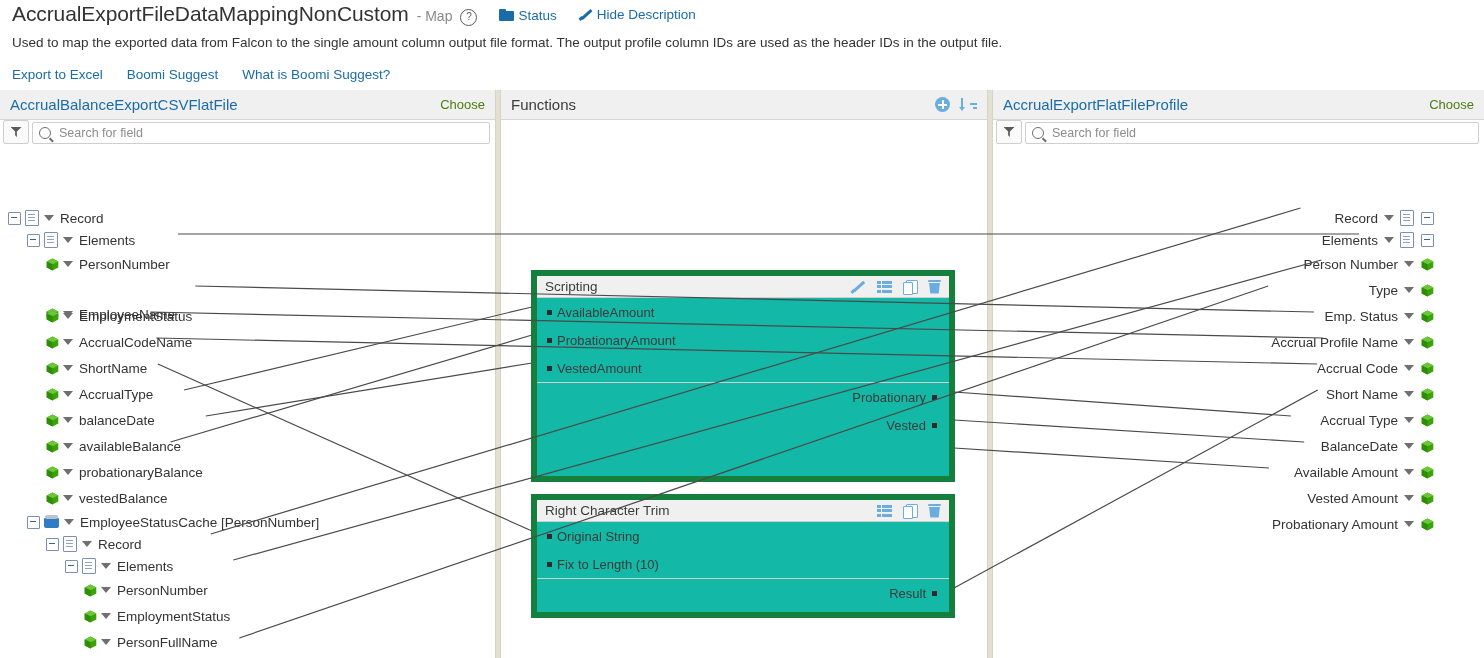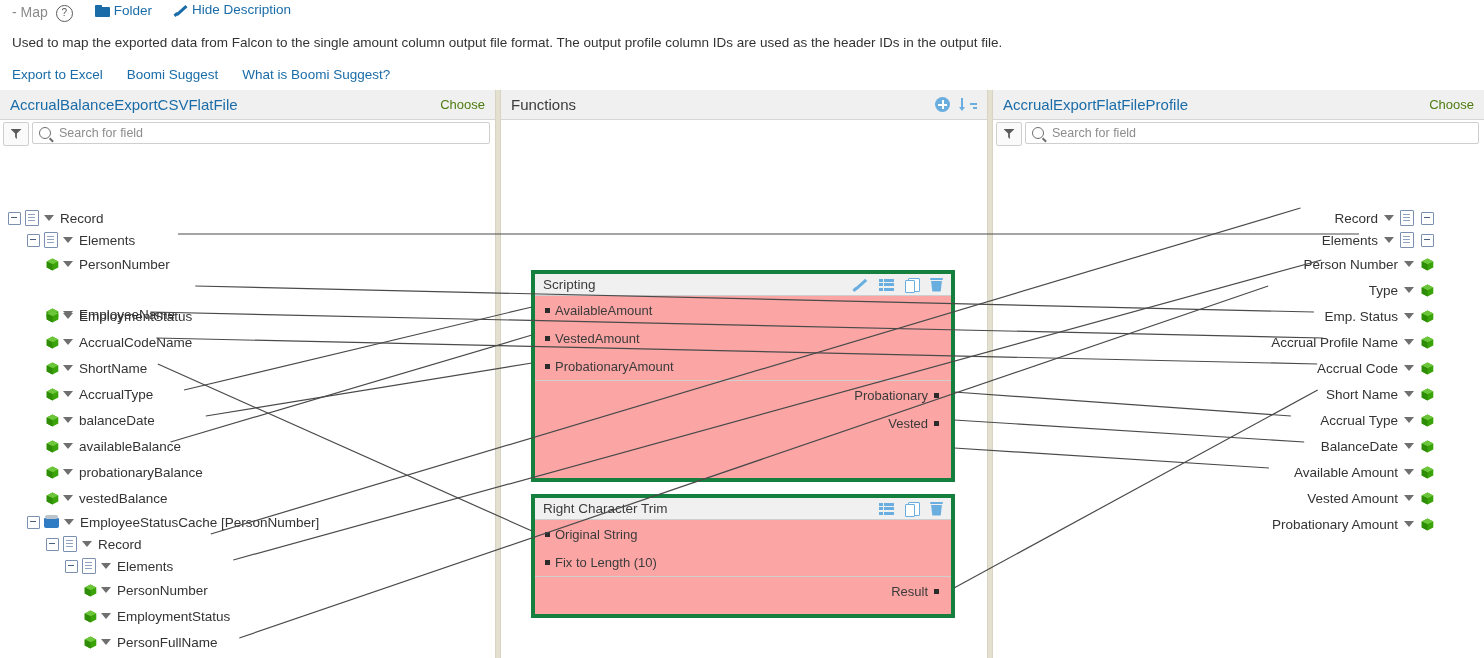--- a/index.html
+++ b/index.html
@@ -43,21 +43,21 @@
   .div-b{left:988px;}
 
   .panel-head{height:30px;background:#f0f0f0;border-bottom:1px solid #d6d6d6;display:flex;align-items:center;
     justify-content:space-between;padding:0 10px;box-sizing:border-box;}
   .panel-title{font-size:15px;color:#1a6ca8;}
   .panel-title.plain{color:#3b3b3b;}
   .choose{font-size:13px;color:#4d7c0f;cursor:pointer;}
   .head-icons{display:flex;align-items:center;gap:11px;}
 
   
-  .searchrow{height:26px;display:flex;align-items:flex-start;padding:2px 5px 2px 3px;box-sizing:border-box;
+  .searchrow{height:26px;display:flex;align-items:flex-end;padding:2px 5px 2px 3px;box-sizing:border-box;
     background:#fff;}
   .filterbtn{width:24px;height:22px;border:1px solid #cfcfcf;background:#fafafa;border-radius:2px;
     display:flex;align-items:center;justify-content:center;cursor:pointer;}
   .funnel{width:11px;height:10px;background:#5a5a5a;
     clip-path:polygon(0 0,100% 0,58% 45%,58% 100%,42% 83%,42% 45%);}
   .searchbox{flex:1;height:22px;margin-left:3px;border:1px solid #cfcfcf;border-radius:2px;background:#fff;
     display:flex;align-items:center;padding:0 6px;box-sizing:border-box;}
   .mag{width:10px;height:10px;border:1.6px solid #6e6e6e;border-radius:50%;position:relative;margin-right:6px;flex:0 0 auto;}
   .mag:after{content:"";position:absolute;right:-4px;bottom:-3px;width:5px;height:1.6px;background:#6e6e6e;transform:rotate(45deg);}
   .searchbox input{border:0;outline:0;font-size:12.5px;color:#333;font-family:"Liberation Sans",sans-serif;
@@ -81,21 +81,21 @@
   .cacheico:after{content:"";position:absolute;left:1px;top:0px;width:13px;height:4px;background:#b9c4cd;
     border-radius:2px;}
   .caret{width:0;height:0;border-left:5px solid transparent;border-right:5px solid transparent;
     border-top:6px solid #6f6f6f;margin-right:5px;flex:0 0 auto;cursor:pointer;}
   .caret.r{margin-right:0;margin-left:5px;}
   .cube{width:13px;height:13px;margin-right:4px;flex:0 0 auto;position:relative;cursor:pointer;}
   .cube svg{display:block;}
   .tlabel{padding:0 1px;}
 
   
-  .fnbox{position:absolute;background:#fca5a5;border:4px solid #15803d;box-sizing:border-box;}
+  .fnbox{position:absolute;background:#14b8a6;border:6px solid #15803d;box-sizing:border-box;}
   .fnhead{height:22px;background:#f0f0f0;border-bottom:1px solid #cfcfcf;display:flex;align-items:center;
     justify-content:space-between;padding:0 8px;box-sizing:border-box;}
   .fnname{font-size:13.5px;color:#3b3b3b;}
   .fnicons{display:flex;align-items:center;gap:11px;}
   .fnrow{height:28px;display:flex;align-items:center;font-size:13px;color:#3b3b3b;padding-left:10px;box-sizing:border-box;}
   .fnrow.out{justify-content:flex-end;padding-right:12px;padding-left:0;}
   .fnsep{border-top:1px solid #cfcfcf;}
   .plug{width:5px;height:5px;background:#2b2b2b;display:inline-block;margin-right:5px;flex:0 0 auto;}
   .plug.r{margin-right:0;margin-left:6px;}
 
@@ -137,25 +137,26 @@
   
   .links{position:absolute;left:0;top:0;width:1484px;height:658px;pointer-events:none;}
 </style>
 </head>
 <body>
 
 <div class="root">
 
   <div class="topbar">
     <div class="title-row">
+      <span class="doc-title">AccrualExportFileDataMappingNonCustom</span>
       <span class="doc-type">- Map</span>
       <span class="help-circle">?</span>
       <span class="hitem">
         <span class="folder-ico"></span>
-        <span class="hlink">Folder</span>
+        <span class="hlink">Status</span>
       </span>
       <span class="hitem">
         <span class="pencil-ico"></span>
         <span class="hlink">Hide Description</span>
       </span>
     </div>
     <div class="desc">Used to map the exported data from Falcon to the single amount column output file format. The output profile column IDs are used as the header IDs in the output file.</div>
     <div class="actions">
       <span class="hlink">Export to Excel</span>
       <span class="hlink">Boomi Suggest</span>
@@ -541,25 +542,25 @@
             <span class="ico ico-copy"></span>
             <span class="ico ico-trash"></span>
           </span>
         </div>
         <div class="fnrow">
           <span class="plug"></span>
           <span>AvailableAmount</span>
         </div>
         <div class="fnrow">
           <span class="plug"></span>
-          <span>VestedAmount</span>
+          <span>ProbationaryAmount</span>
         </div>
         <div class="fnrow">
           <span class="plug"></span>
-          <span>ProbationaryAmount</span>
+          <span>VestedAmount</span>
         </div>
         <div class="fnsep"></div>
         <div class="fnrow out">
           <span>Probationary</span>
           <span class="plug r"></span>
         </div>
         <div class="fnrow out">
           <span>Vested</span>
           <span class="plug r"></span>
         </div>

